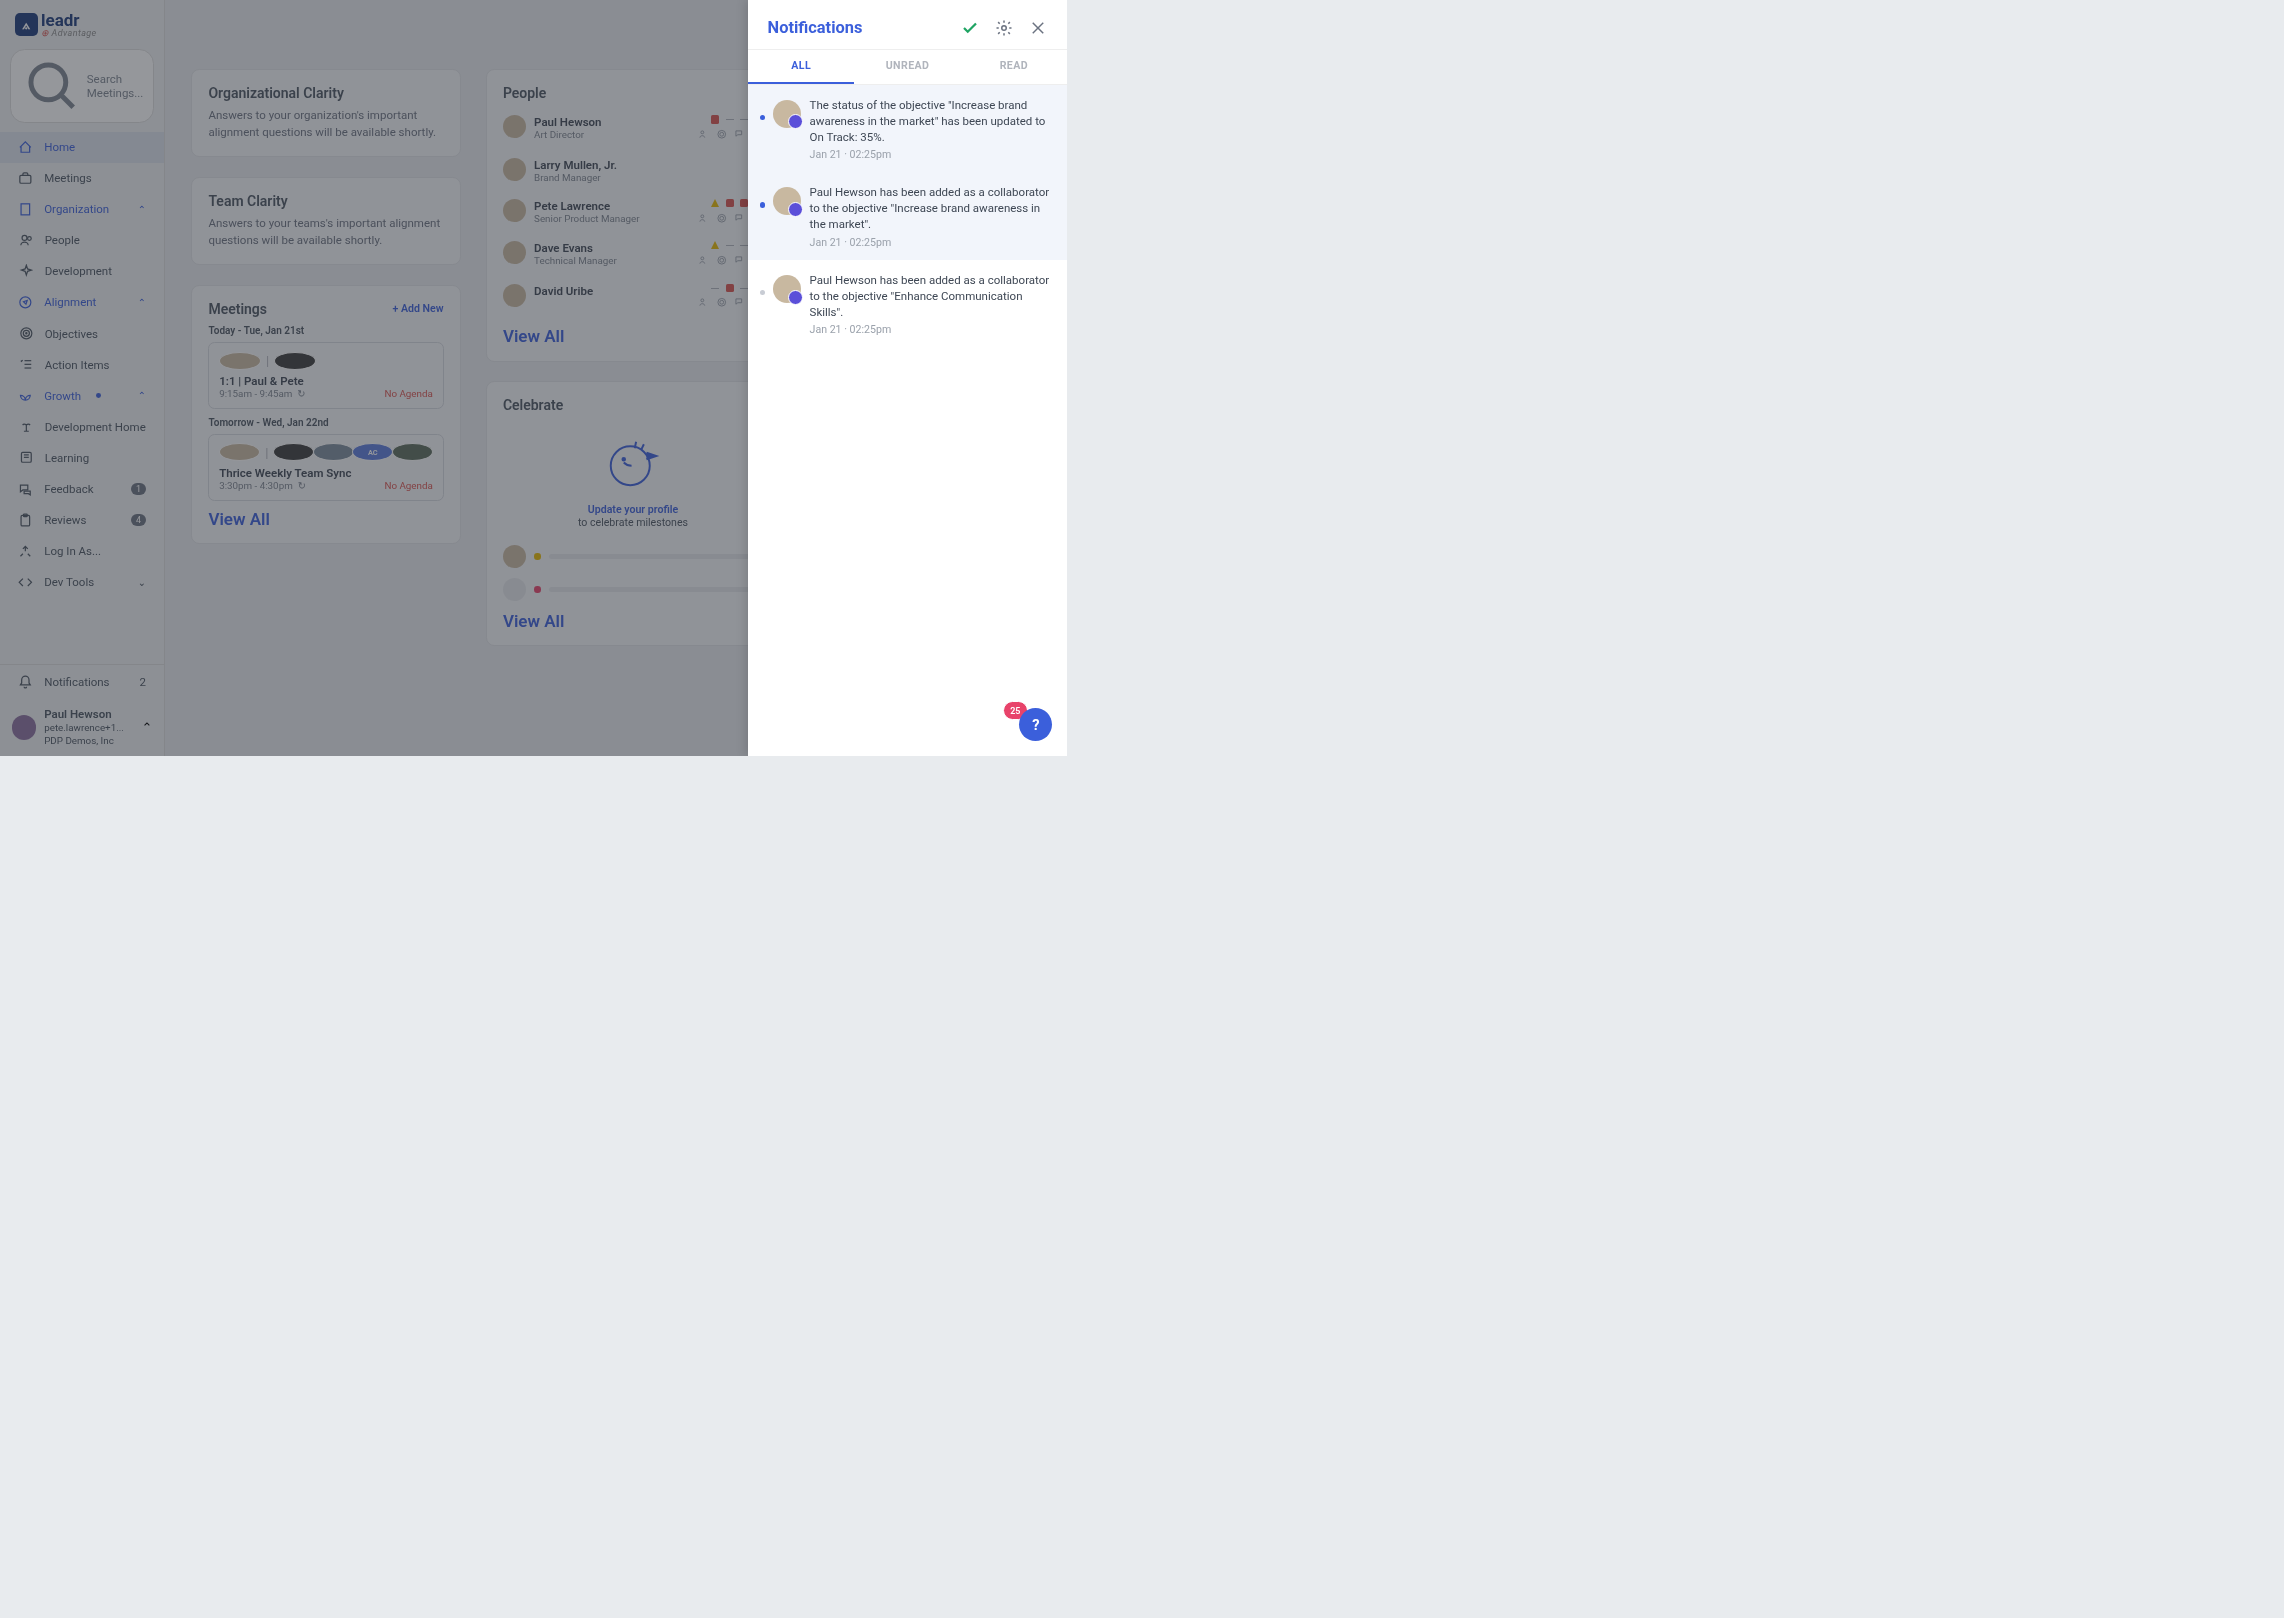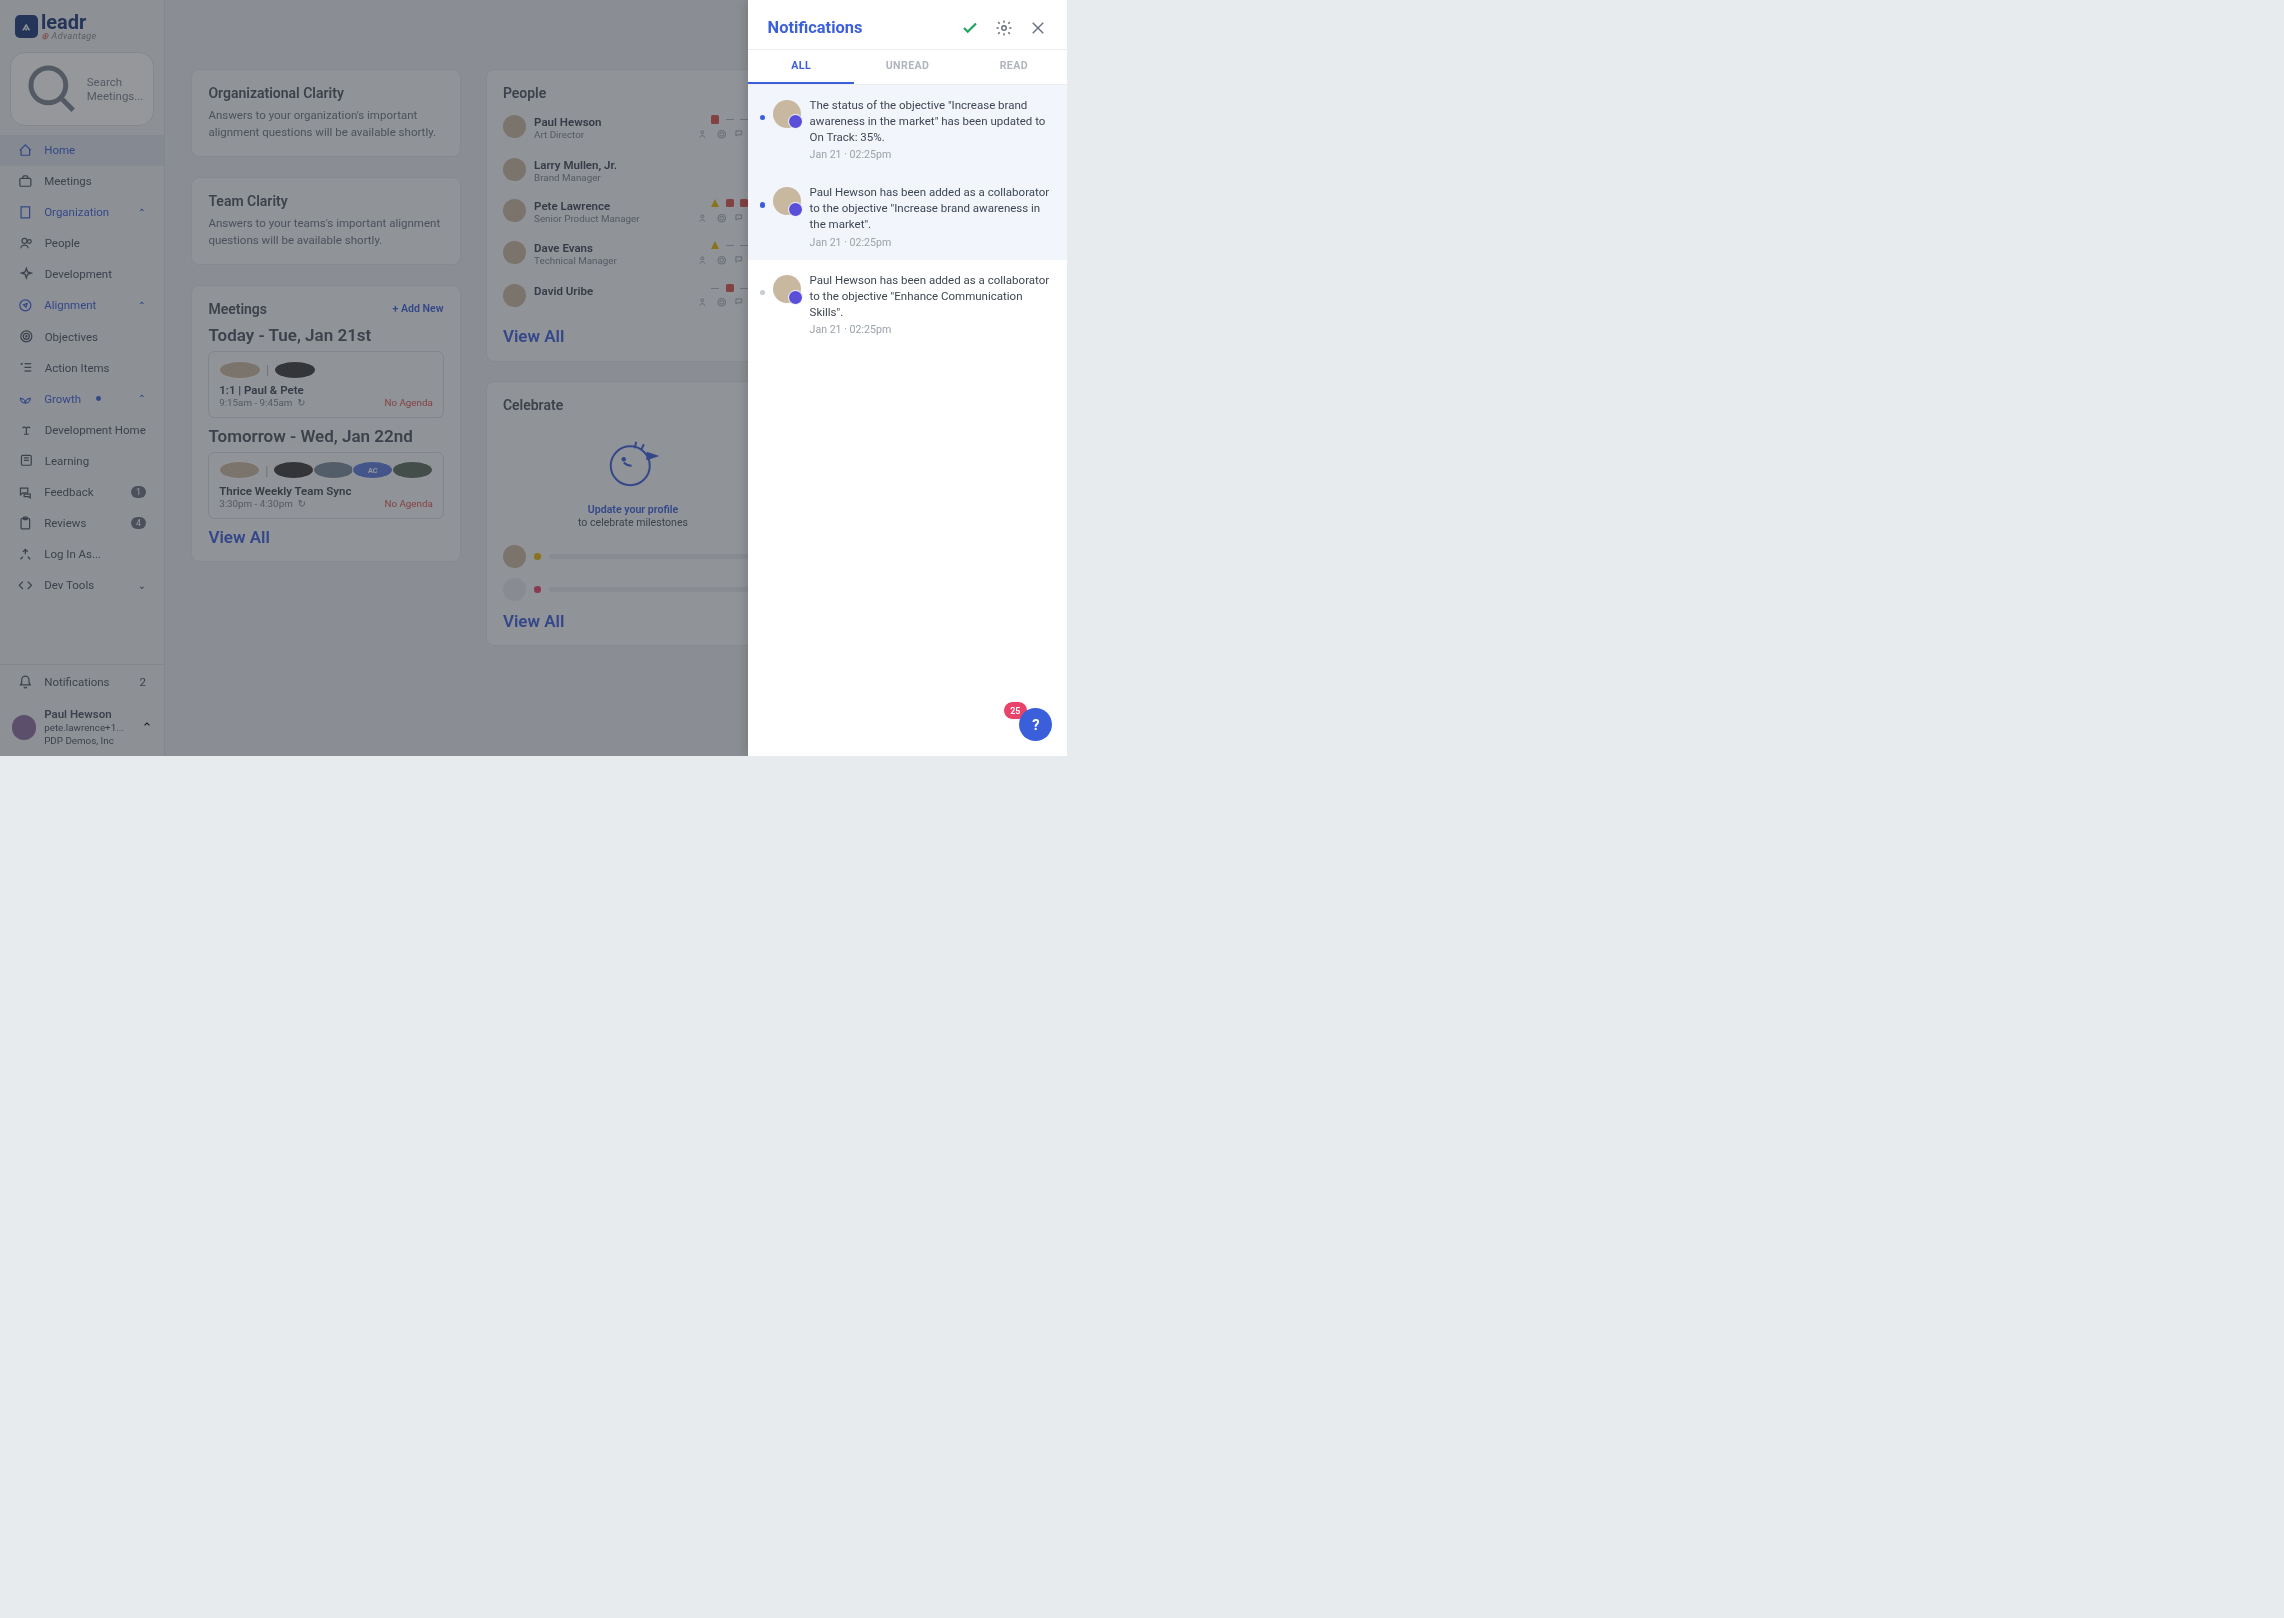--- a/index.html
+++ b/index.html
@@ -3,21 +3,21 @@
 <meta charset="utf-8">
 <style>
 * { box-sizing: border-box; margin: 0; padding: 0; font-family: -apple-system, BlinkMacSystemFont, "Segoe UI", Roboto, sans-serif; }
 body { background: #E8EBEE; width: 1067px; height: 756px; overflow: hidden; position: relative; }
 
 
 .sidebar { position: absolute; left: 0; top: 0; width: 165px; height: 100%; background: #EFF1F3; border-right: 0.8px solid #DDD; display: flex; flex-direction: column; }
 .logo-area { padding: 11.5px 14.7px; display: flex; align-items: center; gap: 3.3px; }
 .logo-icon { width: 23px; height: 23px; background: #1D3A7A; border-radius: 4.9px; display:flex; align-items:center; justify-content:center; color:white; font-weight:bold; font-size:13px;}
 .logo-text { display:flex; flex-direction:column; line-height:1; }
-.logo-text .t1 { font-weight:700; color:#1D3A7A; font-size:20px; }
+.logo-text .t1 { font-weight:700; color:#1D3A7A; font-size:17px; }
 .logo-text .t2 { font-size:9px; color:#8A8A8A; letter-spacing:0.4px; font-style:italic;}
 .search-box { margin: 0 9.8px 8.2px; background:#fff; border:0.8px solid #DDD; border-radius:14.7px; padding:4.9px 9.8px; display:flex; align-items:center; gap:6.5px; color:#7D8590; font-size:11.5px; }
 .nav-item { padding: 8.2px 18px; display:flex; align-items:center; gap:11.5px; font-size:11.5px; color:#4A5460; cursor:pointer; position:relative; }
 .nav-item.active { background:#DDE3ED; color:#3B5FDB; }
 .nav-item.expanded { color:#3B5FDB; }
 .nav-item .chev { margin-left:auto; font-size:9.8px; }
 .nav-item .dot { width:4.9px; height:4.9px; background:#3B5FDB; border-radius:50%; margin-left:3.3px; }
 .nav-item .badge { margin-left:auto; background:#6B7280; color:#fff; font-size:9px; border-radius:7.4px; padding:0.8px 4.9px; min-width:14.7px; text-align:center; }
 .nav-sub { padding-left: 43px; }
 .sidebar-bottom { margin-top:auto; border-top:0.8px solid #DDD; }
@@ -30,21 +30,21 @@
 
 
 .main { position:absolute; left:165px; top:0; right:0; bottom:0; padding: 69px 26px 16.4px; display:flex; gap:24.5px; }
 .col { flex:1; display:flex; flex-direction:column; gap:19.6px; max-width:270px; }
 .col.wide { max-width: 295px; }
 .card { background:#F5F6F8; border:0.8px solid #E0E2E6; border-radius:8.2px; padding:14.7px 16.4px; }
 .card-title { font-size:14px; font-weight:600; color:#4A5460; margin-bottom:6.5px; }
 .card-text { font-size:11.5px; color:#6B7280; line-height:1.5; }
 .card-header { display:flex; justify-content:space-between; align-items:center; margin-bottom:8.2px; }
 .add-link { color:#3B5FDB; font-size:10.6px; font-weight:600; }
-.section-label { font-size:17px; font-weight:600; color:#4A5460; margin:8.2px 0 6.5px; }
+.section-label { font-size:10px; font-weight:600; color:#4A5460; margin:8.2px 0 6.5px; }
 .meeting-card { border:0.8px solid #D5D9DF; border-radius:6.5px; padding:8.2px 9.8px; background:#F5F6F8; }
 .meeting-avatars { display:flex; gap:3.3px; align-items:center; margin-bottom:4.9px; }
 .mini-av { width:42px; height:18px; border-radius:50%; background:#C8B8A0; border:1.6px solid #fff; margin-left:-4.9px; }
 .mini-av:first-child { margin-left:0; }
 .mini-av.initials { background:#5B7BDB; color:#fff; font-size:7.4px; display:flex; align-items:center; justify-content:center; font-weight:600;}
 .meeting-title { font-size:11.5px; font-weight:600; color:#3E4754; }
 .meeting-time { font-size:9.8px; color:#7D8590; display:flex; align-items:center; gap:4.9px; }
 .no-agenda { font-size:9.8px; color:#D9534F; float:right; }
 .view-all { color:#3B5FDB; font-size:17px; font-weight:600; margin-top:8.2px; display:block;}
 

